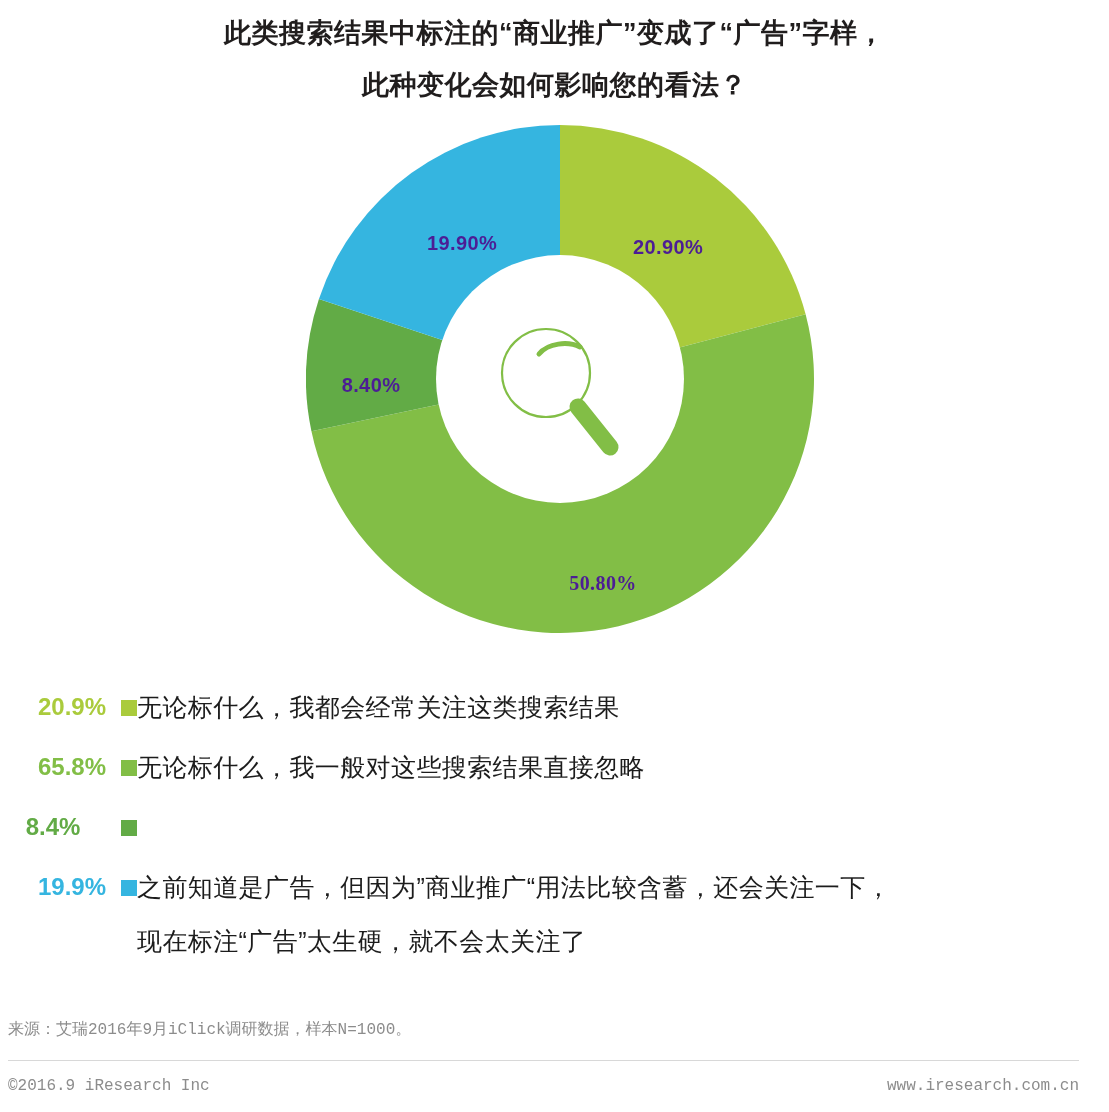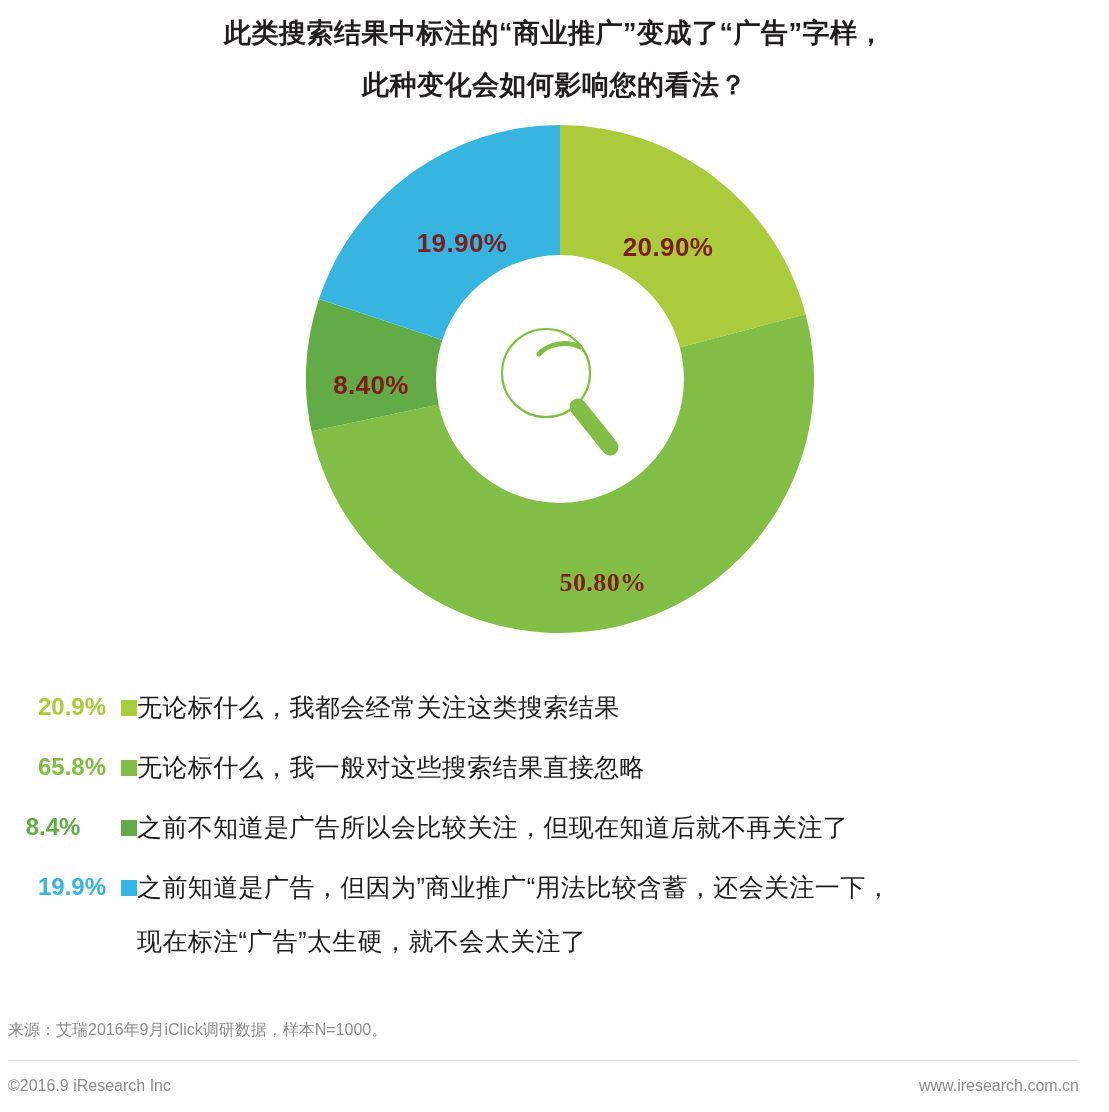--- a/index.html
+++ b/index.html
@@ -41,22 +41,22 @@
     left: 306px;
     top: 14px;
     width: 508px;
     height: 508px;
   }
   #donut-svg {
     display: block;
   }
   .slice-label {
     position: absolute;
-    color: #7f1d1d;
-    font-size: 26px;
+    color: #4c1d95;
+    font-size: 20px;
     font-weight: bold;
     white-space: nowrap;
     transform: translate(-50%, -50%);
     letter-spacing: 0.4px;
   }
   #label-green-light { left: 362px; top: 122px; }
   #label-green-mid   { left: 297px; top: 458px; font-family: Liberation Serif, serif; }
   #label-green-dark  { left: 65px;  top: 260px; }
   #label-blue        { left: 156px; top: 118px; }
 
@@ -113,20 +113,21 @@
     display: block;
     margin-top: 16px;
   }
 
   
   #footer {
     position: absolute;
     left: 0;
     top: 1018px;
     width: 1087px;
+    font-family: Liberation Mono, monospace;
   }
   #source-note {
     padding-left: 8px;
     font-size: 16px;
     color: #8c8c8c;
     line-height: 24px;
   }
   #footer-divider {
     margin: 18px 8px 0 8px;
     height: 1px;
@@ -193,23 +194,20 @@
     <div class="legend-text">
       <span>无论标什么，我一般对这些搜索结果直接忽略</span>
     </div>
   </div>
 
   <div class="legend-row">
     <div class="legend-pct" style="color: rgb(98, 171, 70); text-align: center;">8.4%</div>
     <div class="legend-swatch-col">
       <span class="legend-swatch" style="background: rgb(98, 171, 70);"></span>
     </div>
-    <div class="legend-text">
-      <span>之前不知道是广告所以会比较关注，但现在知道后就不再关注了</span>
-    </div>
   </div>
 
   <div class="legend-row">
     <div class="legend-pct" style="color: rgb(53, 181, 224);">19.9%</div>
     <div class="legend-swatch-col">
       <span class="legend-swatch" style="background: rgb(53, 181, 224);"></span>
     </div>
     <div class="legend-text">
       <span>之前知道是广告，但因为”商业推广“用法比较含蓄，还会关注一下，</span>
       <span class="line2">现在标注“广告”太生硬，就不会太关注了</span>

